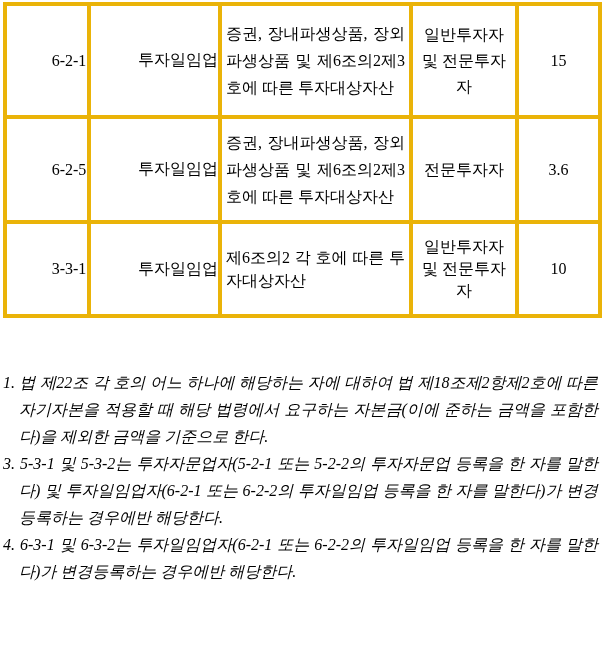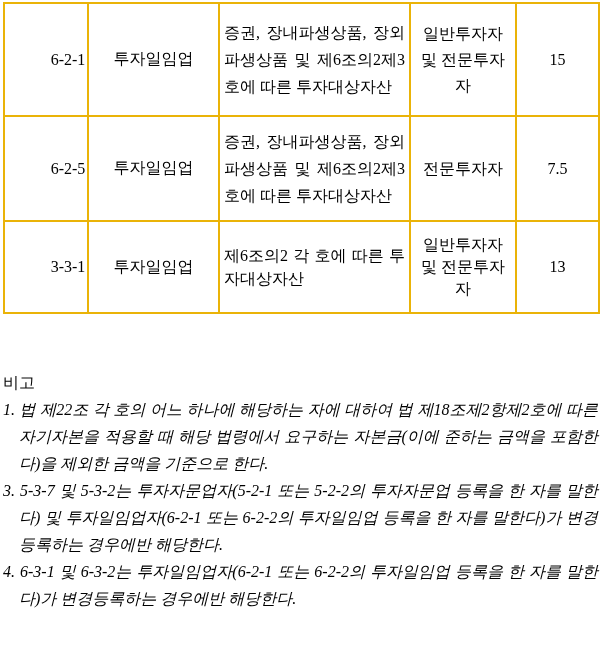--- a/index.html
+++ b/index.html
@@ -17,27 +17,27 @@
   
   table.capital-table {
     position: absolute;
     left: 3px;
     top: 2px;
     width: 595px;
     border-collapse: collapse;
     table-layout: fixed;
   }
   table.capital-table td {
-    border: 2px solid #eab308;
+    border: 4px solid #eab308;
     font-size: 16px;
     vertical-align: middle;
     overflow: hidden;
   }
   td.c-code      { text-align: center; padding-left: 44px; }
-  td.c-business  { text-align: center; }
+  td.c-business  { text-align: right; }
   td.c-assets    { text-align: justify; padding: 2px 4px; word-break: break-all; }
   td.c-investors { text-align: center; padding: 12px 5px; word-break: break-all; }
   td.c-amount    { text-align: center; }
 
   tr.row-tall  td.c-assets    { line-height: 27px; }
   tr.row-tall  td.c-investors { line-height: 26px; }
   tr.row-short td.c-assets    { line-height: 23px; }
   tr.row-short td.c-investors { line-height: 22px; }
 
   
@@ -77,32 +77,31 @@
         <td class="c-business">투자일임업</td>
         <td class="c-assets">증권, 장내파생상품, 장외파생상품 및 제6조의2제3호에 따른 투자대상자산</td>
         <td class="c-investors">일반투자자 및 전문투자자</td>
         <td class="c-amount">15</td>
       </tr>
       <tr class="row-tall" style="height:105px">
         <td class="c-code">6-2-5</td>
         <td class="c-business">투자일임업</td>
         <td class="c-assets">증권, 장내파생상품, 장외파생상품 및 제6조의2제3호에 따른 투자대상자산</td>
         <td class="c-investors">전문투자자</td>
-        <td class="c-amount">7.5</td>
+        <td class="c-amount">3.6</td>
       </tr>
       <tr class="row-short" style="height:70px">
         <td class="c-code">3-3-1</td>
         <td class="c-business">투자일임업</td>
         <td class="c-assets">제6조의2 각 호에 따른 투자대상자산</td>
         <td class="c-investors">일반투자자 및 전문투자자</td>
-        <td class="c-amount">13</td>
+        <td class="c-amount">10</td>
       </tr>
     </tbody>
   </table>
 
   <div class="notes">
-    <div class="notes-heading">비고</div>
     <p class="note-item">1. 법 제22조 각 호의 어느 하나에 해당하는 자에 대하여 법 제18조제2항제2호에 따른 자기자본을 적용할 때 해당 법령에서 요구하는 자본금(이에 준하는 금액을 포함한다)을 제외한 금액을 기준으로 한다.</p>
-    <p class="note-item">3. 5-3-7 및 5-3-2는 투자자문업자(5-2-1 또는 5-2-2의 투자자문업 등록을 한 자를 말한다) 및 투자일임업자(6-2-1 또는 6-2-2의 투자일임업 등록을 한 자를 말한다)가 변경등록하는 경우에반 해당한다.</p>
+    <p class="note-item">3. 5-3-1 및 5-3-2는 투자자문업자(5-2-1 또는 5-2-2의 투자자문업 등록을 한 자를 말한다) 및 투자일임업자(6-2-1 또는 6-2-2의 투자일임업 등록을 한 자를 말한다)가 변경등록하는 경우에반 해당한다.</p>
     <p class="note-item">4. 6-3-1 및 6-3-2는 투자일임업자(6-2-1 또는 6-2-2의 투자일임업 등록을 한 자를 말한다)가 변경등록하는 경우에반 해당한다.</p>
   </div>
 
 </div>
 
 </body></html>

